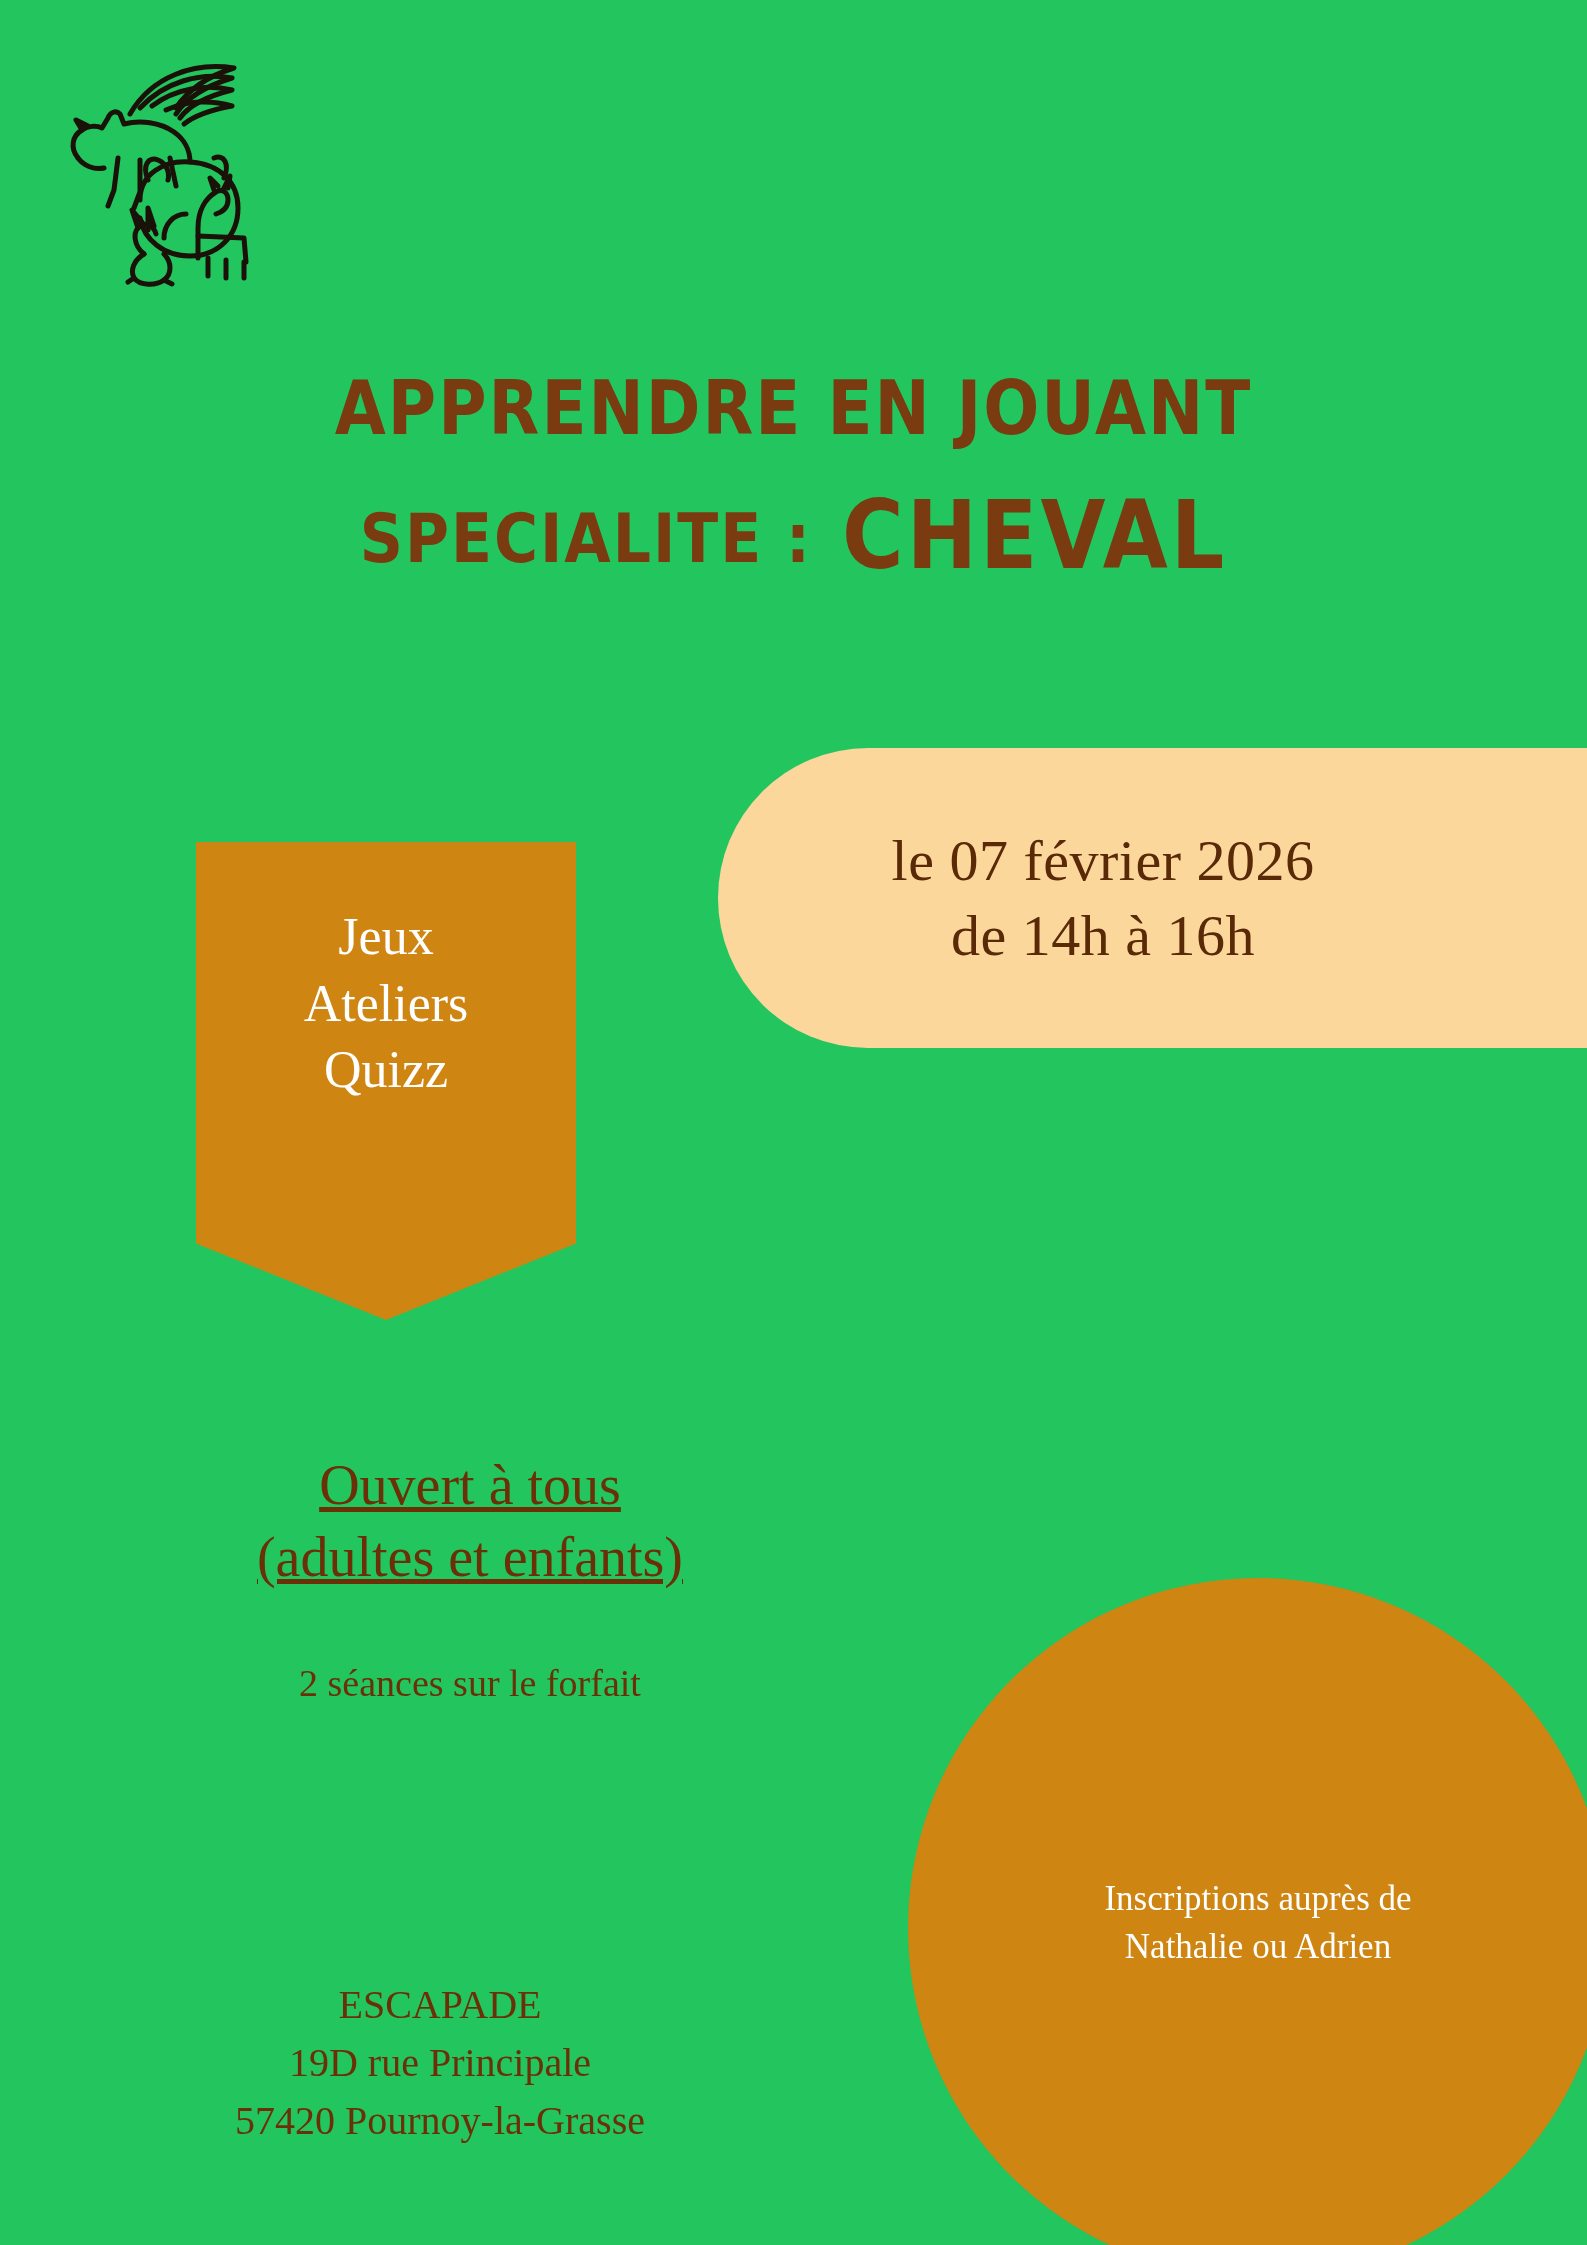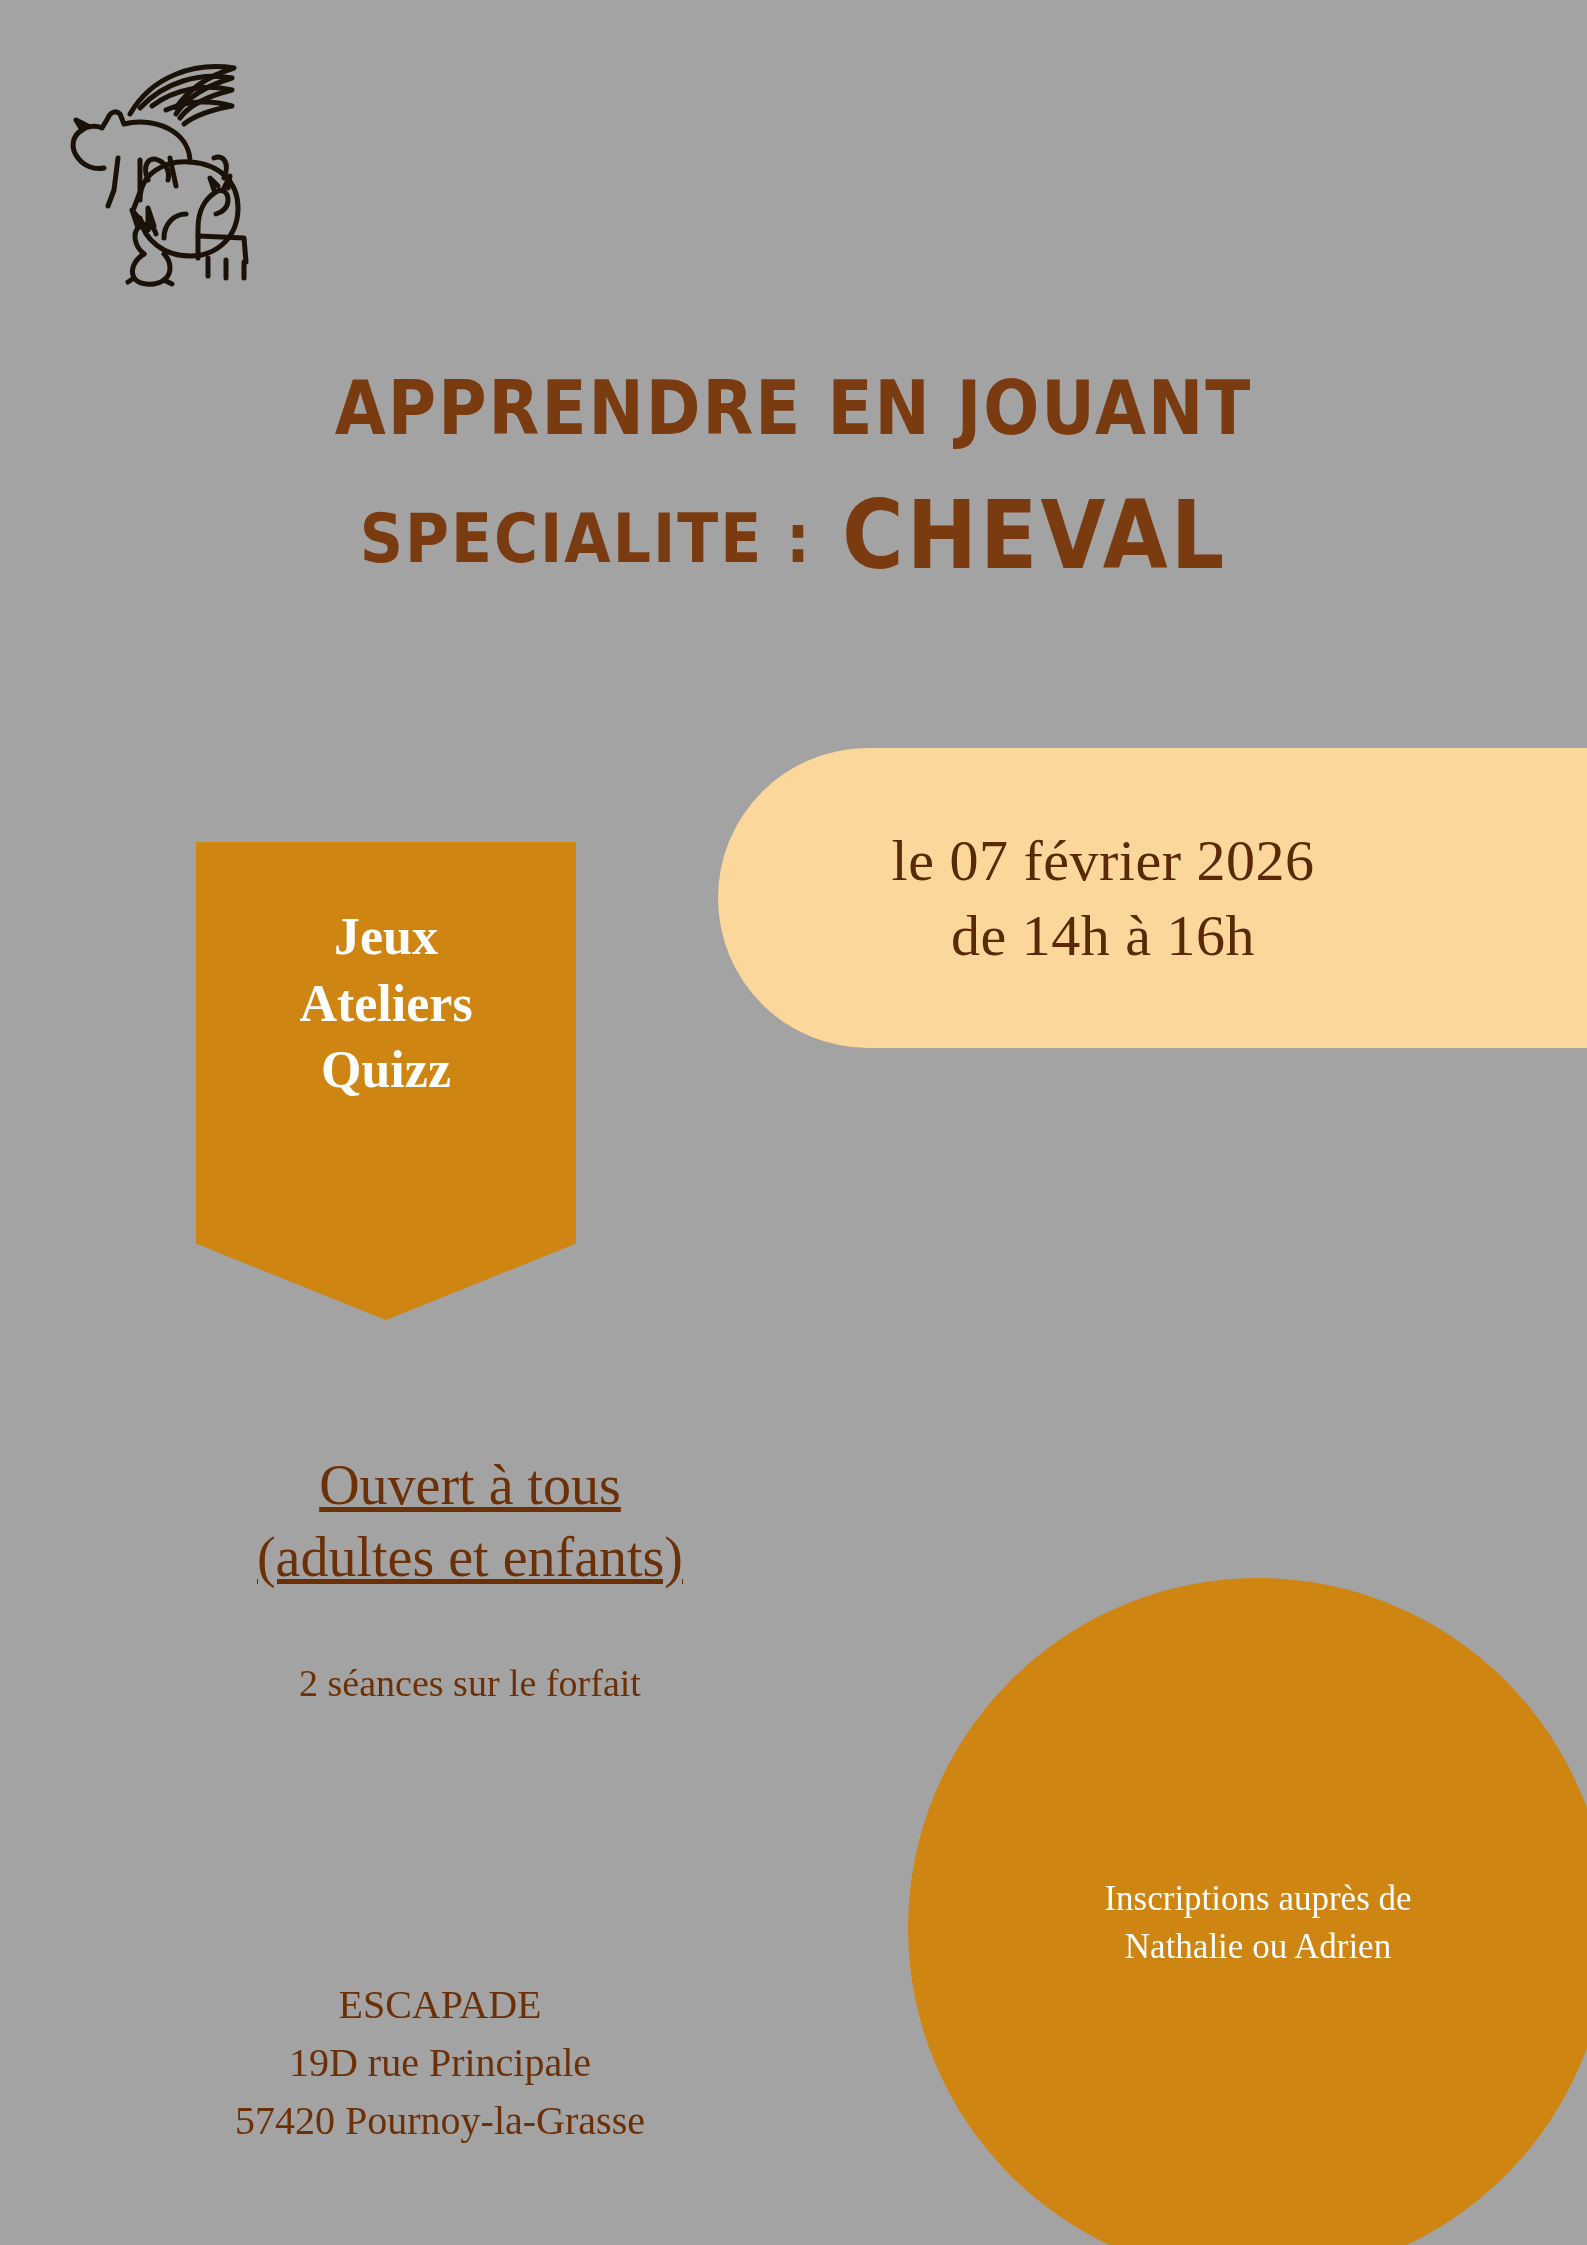--- a/index.html
+++ b/index.html
@@ -11,21 +11,21 @@
     height: 2245px;
     background: #FCE6C1;
     font-family: "Liberation Serif", serif;
     position: relative;
     overflow: hidden;
   }
 
   .poster {
     position: absolute;
     inset: 0;
-    background: #a3a3a3;
+    background: #22c55e;
   }
 
   
   .logo {
     position: absolute;
     left: 48px;
     top: 40px;
     width: 250px;
     height: 260px;
   }
@@ -106,21 +106,20 @@
     justify-content: flex-start;
     padding-top: 62px;
     box-sizing: border-box;
   }
   .banner span {
     display: block;
     color: #FFFFFF;
     font-size: 52px;
     line-height: 1.28;
     text-align: center;
-    font-weight: bold;
   }
 
   
   .open-block {
     position: absolute;
     left: 120px;
     top: 1450px;
     width: 700px;
     text-align: center;
     color: #6B3008;

